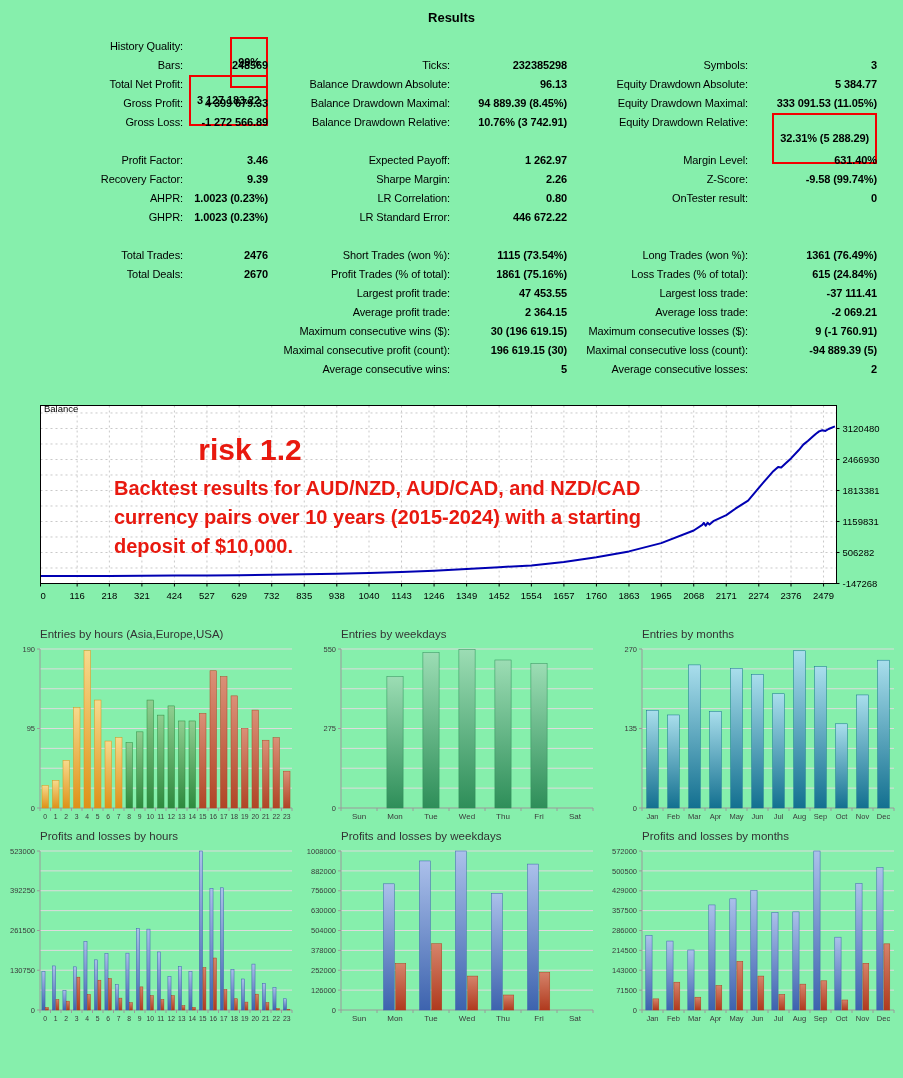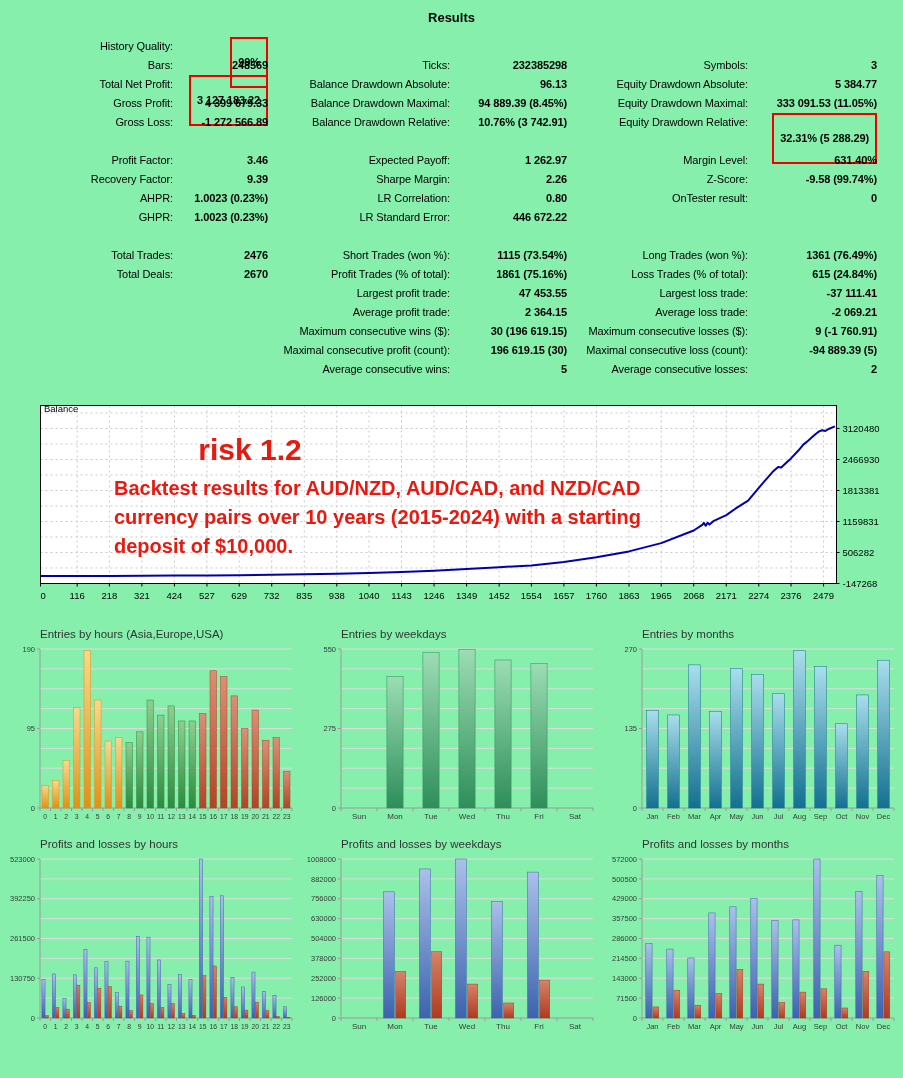--- a/index.html
+++ b/index.html
@@ -3,37 +3,37 @@
 <meta charset="utf-8">
 <style>
   html,body{margin:0;padding:0;background:#fff;}
   body{font-family:"Liberation Sans",sans-serif;color:#000;}
   .page{width:903px;height:1078px;position:relative;overflow:hidden;background:#86efac;}
   .title{font-size:13px;font-weight:bold;text-align:center;margin:0;padding:10px 0 12px 0;}
   
   .stats-row{display:flex;width:877px;height:19px;line-height:19px;font-size:11px;letter-spacing:-0.1px;}
   .spacer{height:19px;}
   .grp{display:flex;}
-  .grp1{width:268px;gap:10px;}.grp2{width:299px;}.grp3{width:310px;}
+  .grp1{width:268px;}.grp2{width:299px;}.grp3{width:310px;}
   .lbl{flex:1;text-align:right;white-space:nowrap;overflow:visible;}
   .val{text-align:right;font-weight:bold;white-space:nowrap;}
   .grp1 .val{width:85px;}.grp2 .val{width:117px;}.grp3 .val{width:129px;}
   .red-box{border:2px solid #f20000;padding:16px 6px;display:inline-block;line-height:15px;}
   
   .balance-wrap{position:relative;width:903px;height:205px;margin-top:21px;}
   .balance-wrap svg{position:absolute;left:0;top:0;}
   .balance-label{position:absolute;left:44px;top:3px;font-size:9.5px;color:#000;}
   .annot-title{position:absolute;left:150px;top:33px;width:200px;text-align:center;
     font-size:30px;font-weight:bold;color:#e8190f;}
   .annot-body{position:absolute;left:100px;top:74px;font-size:20px;font-weight:bold;
     color:#e8190f;line-height:29px;white-space:pre-line;margin-left:14px;}
   
   .charts{margin-top:20px;}
   .chart-row{display:flex;}
-  .chart-row + .chart-row{margin-top:8px;}
+  .chart-row + .chart-row{margin-top:0;}
   .chart-cell{width:301px;}
   .chart-title{font-size:11.5px;color:#333;margin-left:40px;height:18px;line-height:18px;white-space:nowrap;}
   .corr{margin-top:16px;}
 </style>
 </head>
 <body>
 
 <div class="page">
   <h1 class="title">Results</h1>
 

